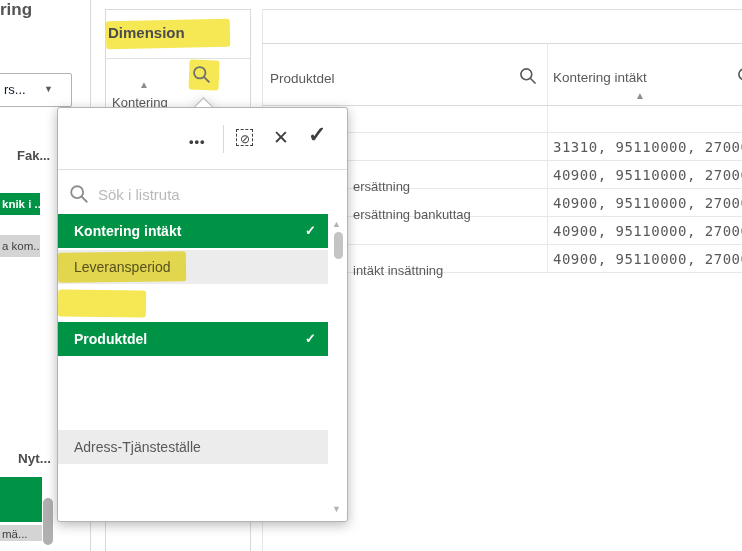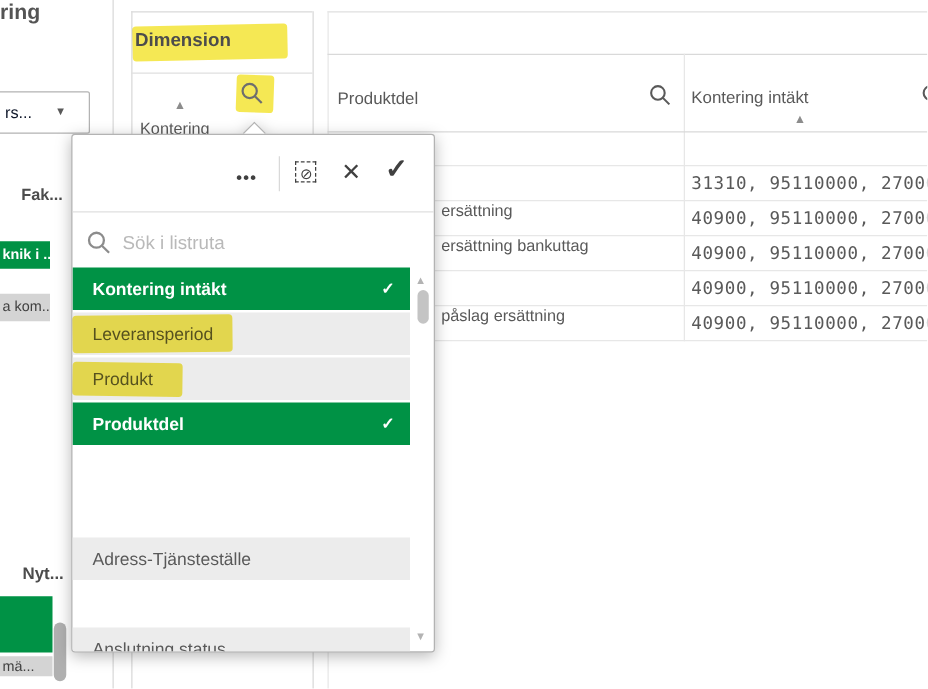--- a/index.html
+++ b/index.html
@@ -34,21 +34,21 @@
   .sort-asc { font-size:10px; color:#8c8c8c; }
   .search-svg { stroke:#6e6e6e; fill:none; stroke-width:2; }
 
   
   .marker { position:absolute; background:#f3e223; opacity:.78; mix-blend-mode:multiply;
             border-radius:3px; pointer-events:none; }
 
   
   .th { font-size:13.5px; color:#595959; }
   .trow { position:absolute; left:262px; width:480px; height:28px; border-bottom:1px solid #e7e7e7; }
-  .td1 { position:absolute; left:91px; top:0; font-size:13px; color:#595959; white-space:nowrap; }
+  .td1 { position:absolute; left:91px; top:18px; font-size:13px; color:#595959; white-space:nowrap; }
   .td2 { position:absolute; left:291px; top:6px; font-size:14px; letter-spacing:.5px;
          font-family:"DejaVu Sans Mono", monospace; color:#595959; white-space:nowrap; }
 
   
   .popup { left:57px; top:107px; width:291px; height:415px; z-index:10;
            filter:drop-shadow(0 3px 6px rgba(0,0,0,0.28)); }
   .popup-beak { position:absolute; left:140px; top:-7px; width:13px; height:13px; background:#fff;
                 border-left:1px solid #b3b3b3; border-top:1px solid #b3b3b3; transform:rotate(45deg); }
   .popup-body { position:absolute; inset:0; background:#fff; border:1px solid #b3b3b3;
                 border-radius:3px; overflow:hidden; }
@@ -141,21 +141,21 @@
     <span class="td2">40900, 95110000, 27000</span>
   </div>
   <div class="trow" style="top:189px;">
     <span class="td1">ersättning bankuttag</span>
     <span class="td2">40900, 95110000, 27000</span>
   </div>
   <div class="trow" style="top:217px;">
     <span class="td2">40900, 95110000, 27000</span>
   </div>
   <div class="trow" style="top:245px;">
-    <span class="td1">påslag ersättning</span>
+    <span class="td1">intäkt insättning</span>
     <span class="td2">40900, 95110000, 27000</span>
   </div>
 
   <div class="abs popup">
     <div class="popup-beak"></div>
     <div class="popup-body">
 
       <span class="ptool" style="left:131px; top:26px; font-size:13px; letter-spacing:1px; font-weight:bold;">•••</span>
       <div class="vline" style="left:165px; top:17px; height:28px;"></div>
       <div class="ptool clear-box" style="position:absolute;">
@@ -172,33 +172,27 @@
       </svg>
       <span class="psearch-ph">Sök i listruta</span>
 
       <div class="plist-item sel" style="top:106px;">
         <span>Kontering intäkt</span>
         <span class="chk">✓</span>
       </div>
       <div class="plist-item" style="top:142px;">
         <span>Leveransperiod</span>
       </div>
-      <div class="plist-item" style="top:178px;">
-        <span>Produkt</span>
-      </div>
       <div class="plist-item sel" style="top:214px;">
         <span>Produktdel</span>
         <span class="chk">✓</span>
       </div>
       <div class="plist-item" style="top:322px;">
         <span>Adress-Tjänsteställe</span>
       </div>
-      <div class="plist-item" style="top:394px;">
-        <span>Anslutning status</span>
-      </div>
 
       <span class="scroll-glyph" style="left:274px; top:111px;">▲</span>
       <div class="pthumb"></div>
       <span class="scroll-glyph" style="left:274px; top:396px;">▼</span>
 
     </div>
   </div>
 
   <div class="marker" style="left:58px; top:252px; width:128px; height:30px; transform:rotate(-0.6deg); z-index:11;"></div>
   <div class="marker" style="left:58px; top:290px; width:88px; height:27px; transform:rotate(0.8deg); z-index:11;"></div>

